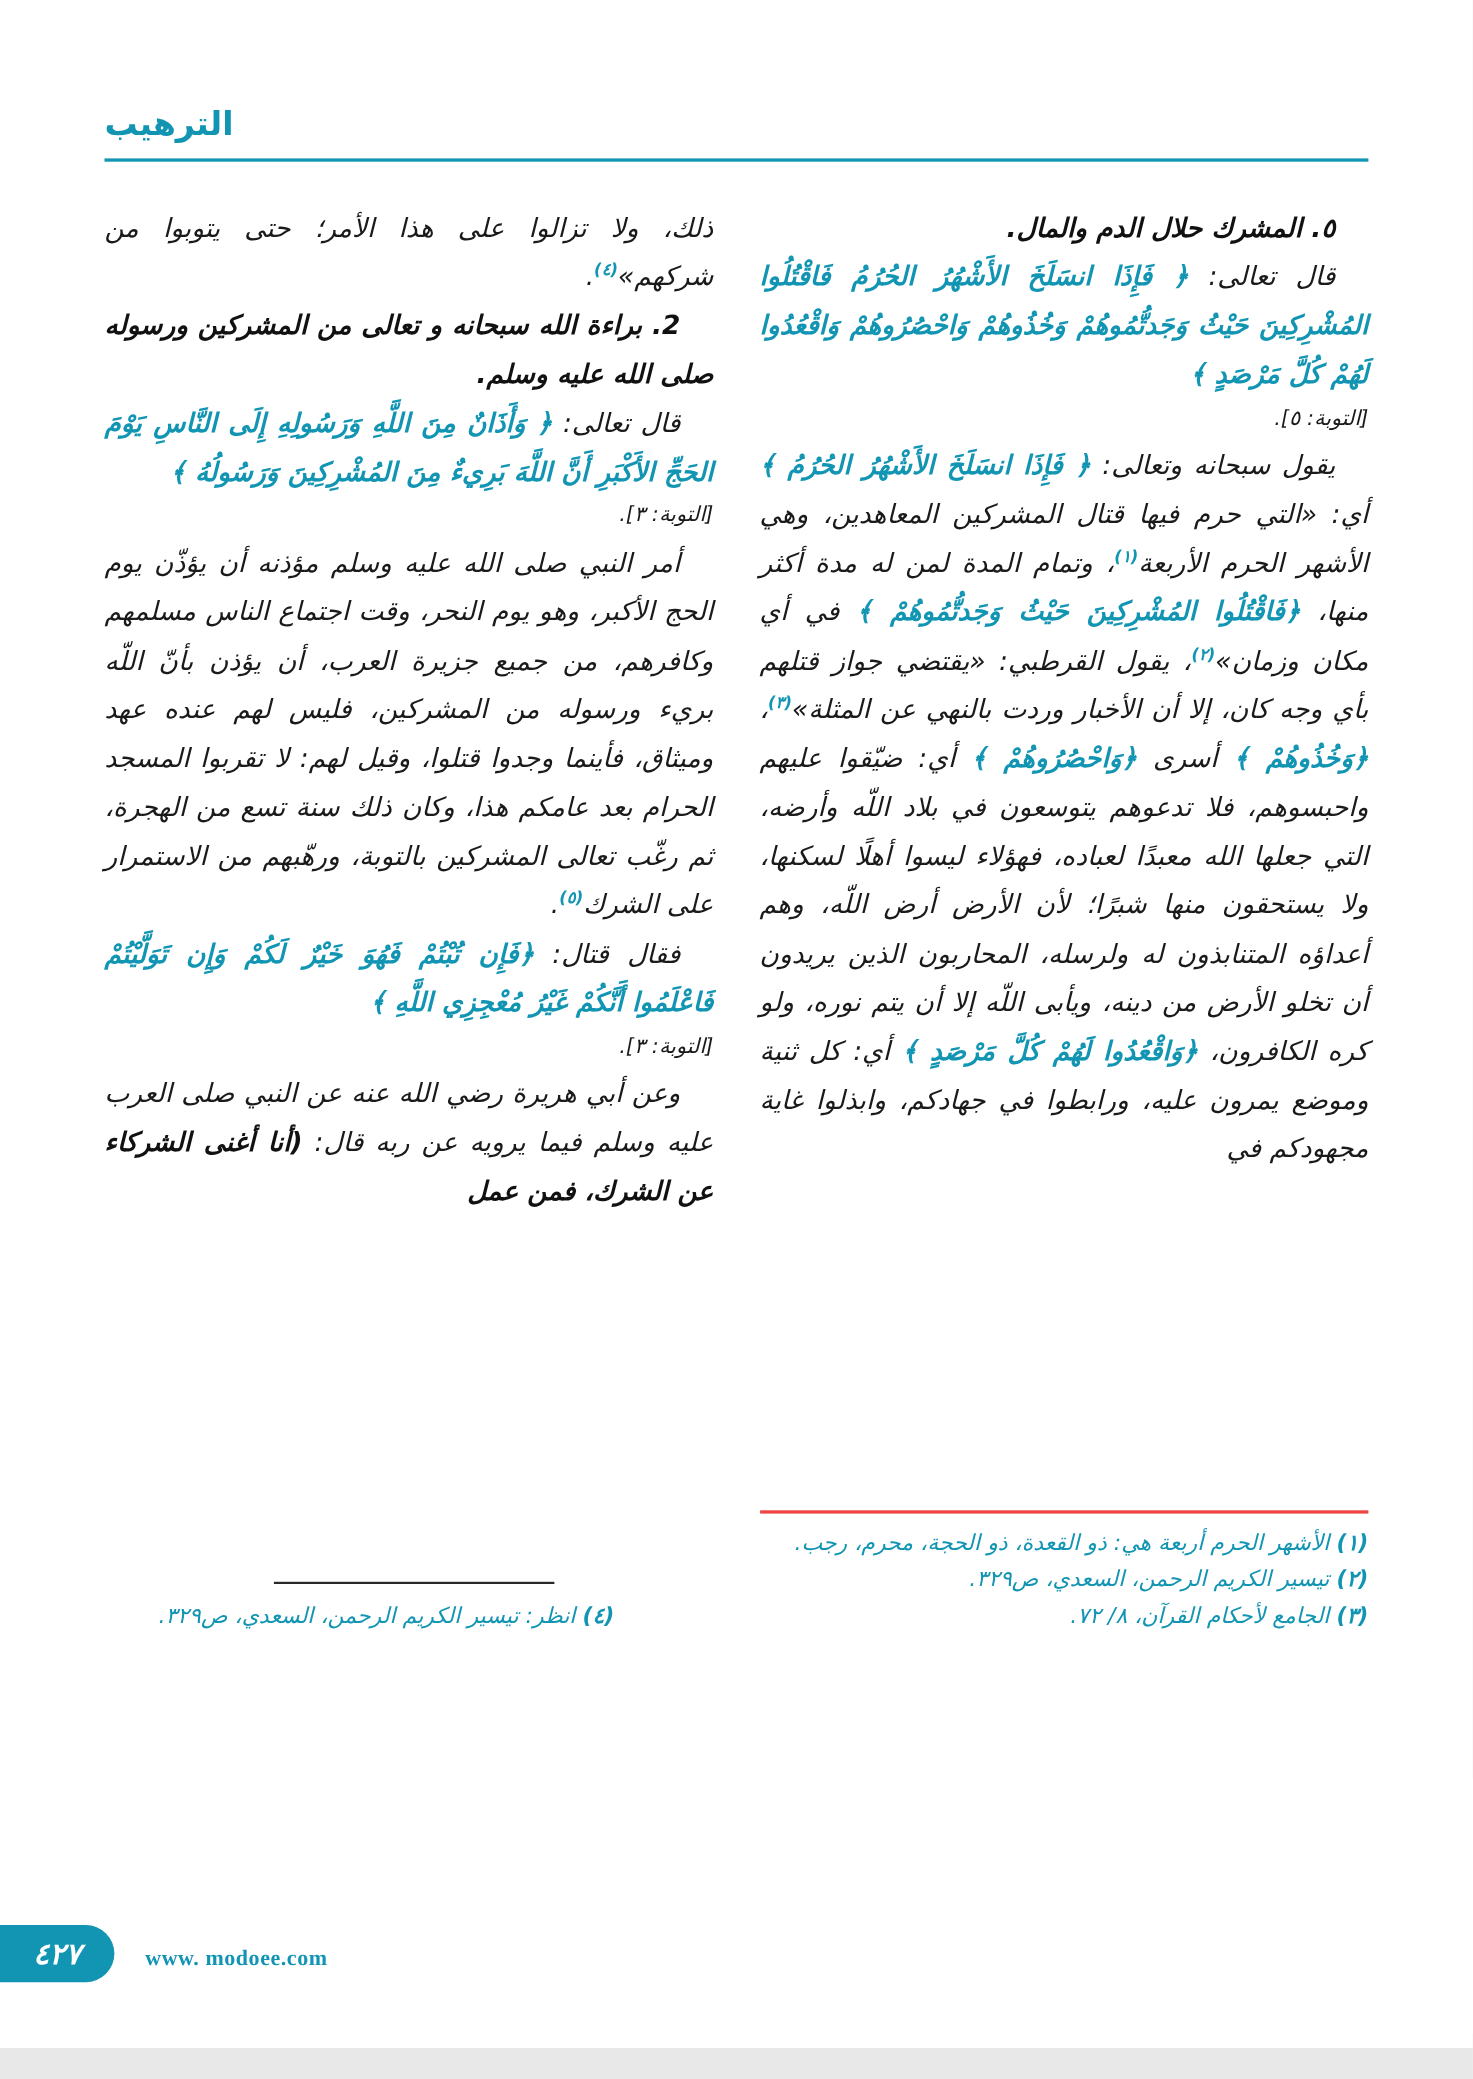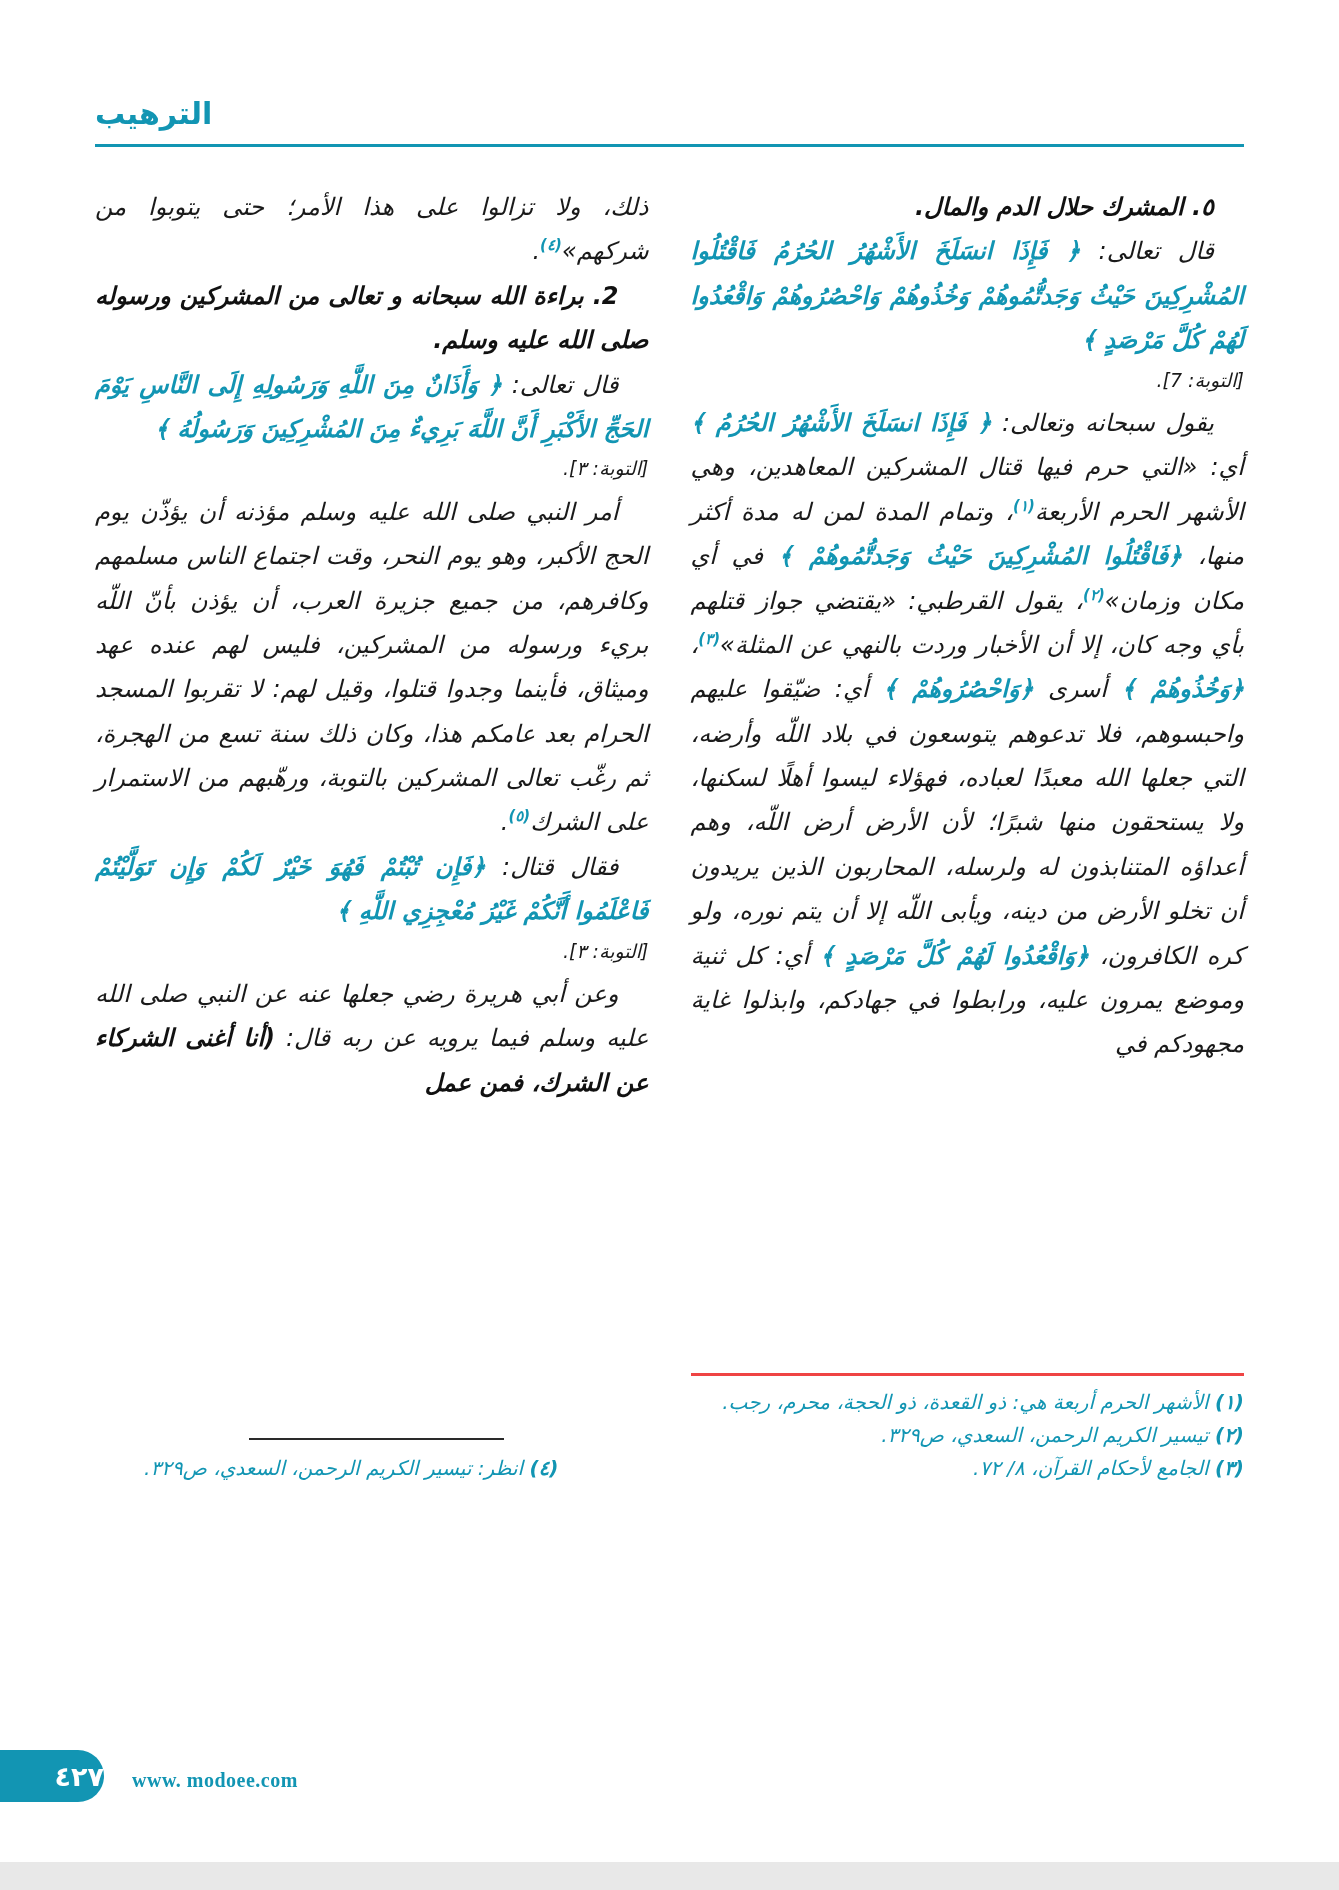--- a/index.html
+++ b/index.html
@@ -105,24 +105,25 @@
     position: absolute;
     bottom: 60px;
     right: auto;
     left: 0;
     width: 104px;
     height: 52px;
     background: #1295b3;
     border-radius: 0 26px 26px 0;
     display: flex;
     align-items: center;
-    justify-content: flex-start;
+    justify-content: center;
     color: #ffffff;
     font-size: 27px;
     font-weight: 700;
+    font-style: italic;
   }
   .website {
     position: absolute;
     bottom: 70px;
     left: 132px;
     direction: ltr;
     color: #1295b3;
     font-size: 20px;
     font-weight: 700;
     letter-spacing: 0.5px;
@@ -138,40 +139,40 @@
     <div class="header-title">الترهيب</div>
     <div class="header-rule"></div>
   </header>
 
   <main class="content">
 
     <section class="column col-right">
       <div class="paras" id="col-right-paras">
           <p class="heading"><span class="sg-b">٥. المشرك حلال الدم والمال.</span></p>
           <p class="body"><span class="sg-n">قال تعالى: </span><span class="sg-q">﴿ فَإِذَا انسَلَخَ الأَشْهُرُ الحُرُمُ فَاقْتُلُوا المُشْرِكِينَ حَيْثُ وَجَدتُّمُوهُمْ وَخُذُوهُمْ وَاحْصُرُوهُمْ وَاقْعُدُوا لَهُمْ كُلَّ مَرْصَدٍ ﴾</span></p>
-          <p class="ref"><span class="sg-r">[التوبة: 7].</span></p>
+          <p class="ref"><span class="sg-r">[التوبة: ٥].</span></p>
           <p class="body"><span class="sg-n">يقول سبحانه وتعالى: </span><span class="sg-q">﴿ فَإِذَا انسَلَخَ الأَشْهُرُ الحُرُمُ ﴾</span><span class="sg-n"> أي: «التي حرم فيها قتال المشركين المعاهدين، وهي الأشهر الحرم الأربعة</span><span class="sg-s">(١)</span><span class="sg-n">، وتمام المدة لمن له مدة أكثر منها، </span><span class="sg-q">﴿فَاقْتُلُوا المُشْرِكِينَ حَيْثُ وَجَدتُّمُوهُمْ ﴾</span><span class="sg-n"> في أي مكان وزمان»</span><span class="sg-s">(٢)</span><span class="sg-n">، يقول القرطبي: «يقتضي جواز قتلهم بأي وجه كان، إلا أن الأخبار وردت بالنهي عن المثلة»</span><span class="sg-s">(٣)</span><span class="sg-n">، </span><span class="sg-q">﴿وَخُذُوهُمْ ﴾</span><span class="sg-n"> أسرى </span><span class="sg-q">﴿وَاحْصُرُوهُمْ ﴾</span><span class="sg-n"> أي: ضيّقوا عليهم واحبسوهم، فلا تدعوهم يتوسعون في بلاد اللّه وأرضه، التي جعلها الله معبدًا لعباده، فهؤلاء ليسوا أهلًا لسكنها، ولا يستحقون منها شبرًا؛ لأن الأرض أرض اللّه، وهم أعداؤه المتنابذون له ولرسله، المحاربون الذين يريدون أن تخلو الأرض من دينه، ويأبى اللّه إلا أن يتم نوره، ولو كره الكافرون، </span><span class="sg-q">﴿وَاقْعُدُوا لَهُمْ كُلَّ مَرْصَدٍ ﴾</span><span class="sg-n"> أي: كل ثنية وموضع يمرون عليه، ورابطوا في جهادكم، وابذلوا غاية مجهودكم في</span></p>
         </div>
       <div class="footnotes fn-right" id="col-right-footnotes">
           <div class="footnote"><span class="fn-marker">(١)</span><span> الأشهر الحرم أربعة هي: ذو القعدة، ذو الحجة، محرم، رجب.</span></div>
           <div class="footnote"><span class="fn-marker">(٢)</span><span> تيسير الكريم الرحمن، السعدي، ص٣٢٩.</span></div>
           <div class="footnote"><span class="fn-marker">(٣)</span><span> الجامع لأحكام القرآن، ٨/ ٧٢.</span></div>
         </div>
     </section>
 
     <section class="column col-left">
       <div class="paras" id="col-left-paras">
           <p class="no-indent"><span class="sg-n">ذلك، ولا تزالوا على هذا الأمر؛ حتى يتوبوا من شركهم»</span><span class="sg-s">(٤)</span><span class="sg-n">.</span></p>
           <p class="heading"><span class="sg-b">2. براءة الله سبحانه و تعالى من المشركين ورسوله صلى الله عليه وسلم.</span></p>
           <p class="body"><span class="sg-n">قال تعالى: </span><span class="sg-q">﴿ وَأَذَانٌ مِنَ اللَّهِ وَرَسُولِهِ إِلَى النَّاسِ يَوْمَ الحَجِّ الأَكْبَرِ أَنَّ اللَّهَ بَرِيءٌ مِنَ المُشْرِكِينَ وَرَسُولُهُ ﴾</span></p>
           <p class="ref"><span class="sg-r">[التوبة: ٣].</span></p>
           <p class="body"><span class="sg-n">أمر النبي صلى الله عليه وسلم مؤذنه أن يؤذّن يوم الحج الأكبر، وهو يوم النحر، وقت اجتماع الناس مسلمهم وكافرهم، من جميع جزيرة العرب، أن يؤذن بأنّ اللّه بريء ورسوله من المشركين، فليس لهم عنده عهد وميثاق، فأينما وجدوا قتلوا، وقيل لهم: لا تقربوا المسجد الحرام بعد عامكم هذا، وكان ذلك سنة تسع من الهجرة، ثم رغّب تعالى المشركين بالتوبة، ورهّبهم من الاستمرار على الشرك</span><span class="sg-s">(٥)</span><span class="sg-n">.</span></p>
           <p class="body"><span class="sg-n">فقال قتال: </span><span class="sg-q">﴿فَإِن تُبْتُمْ فَهُوَ خَيْرٌ لَكُمْ وَإِن تَوَلَّيْتُمْ فَاعْلَمُوا أَنَّكُمْ غَيْرُ مُعْجِزِي اللَّهِ ﴾</span></p>
           <p class="ref"><span class="sg-r">[التوبة: ٣].</span></p>
-          <p class="body"><span class="sg-n">وعن أبي هريرة رضي جعلها عنه عن النبي صلى الله عليه وسلم فيما يرويه عن ربه قال: </span><span class="sg-b">(أنا أغنى الشركاء عن الشرك، فمن عمل</span></p>
+          <p class="body"><span class="sg-n">وعن أبي هريرة رضي الله عنه عن النبي صلى العرب عليه وسلم فيما يرويه عن ربه قال: </span><span class="sg-b">(أنا أغنى الشركاء عن الشرك، فمن عمل</span></p>
         </div>
       <div class="footnotes fn-left" id="col-left-footnotes">
           <div class="footnote"><span class="fn-marker">(٤)</span><span> انظر: تيسير الكريم الرحمن، السعدي، ص٣٢٩.</span></div>
         </div>
     </section>
 
   </main>
 
   <footer>
     <div class="page-number-pill">

